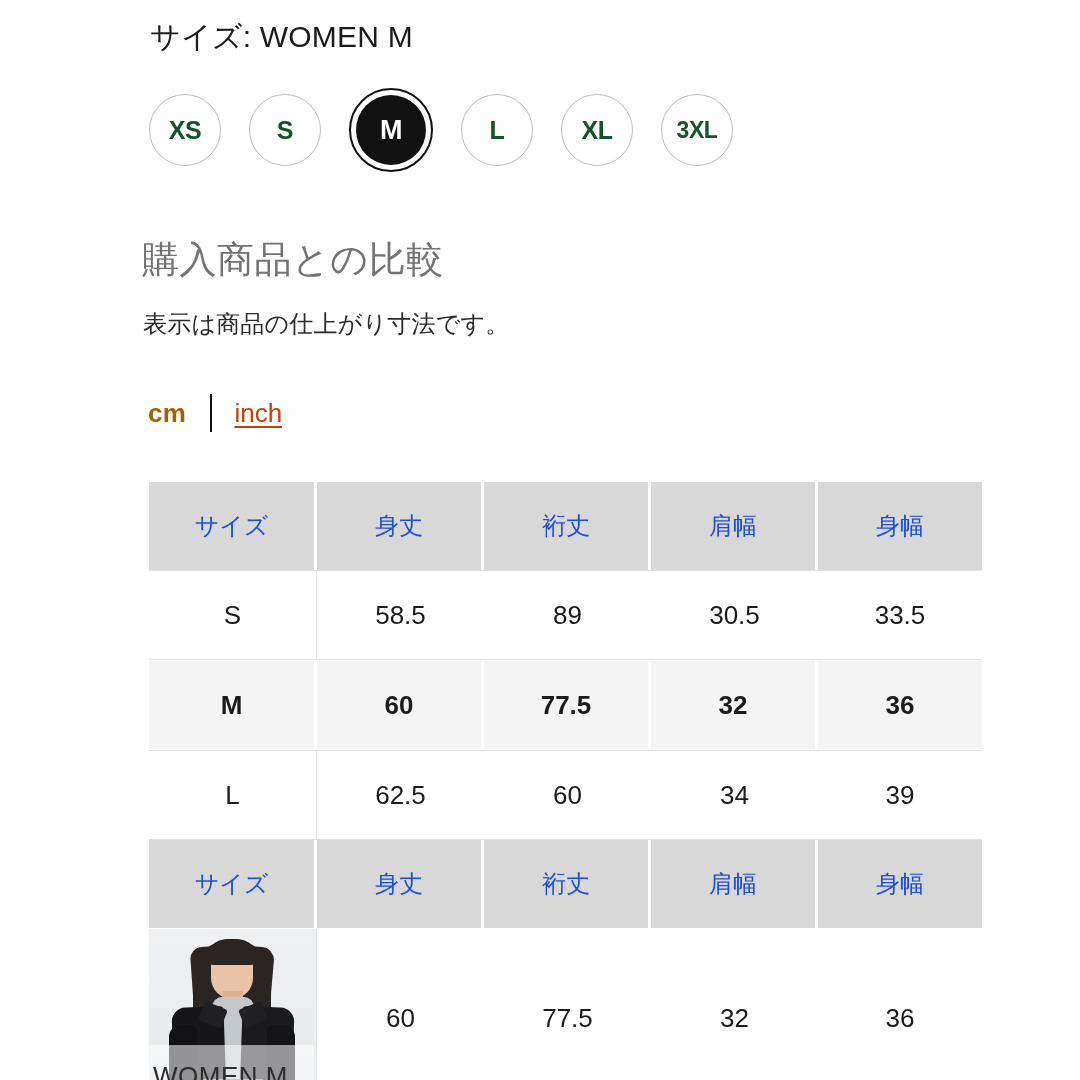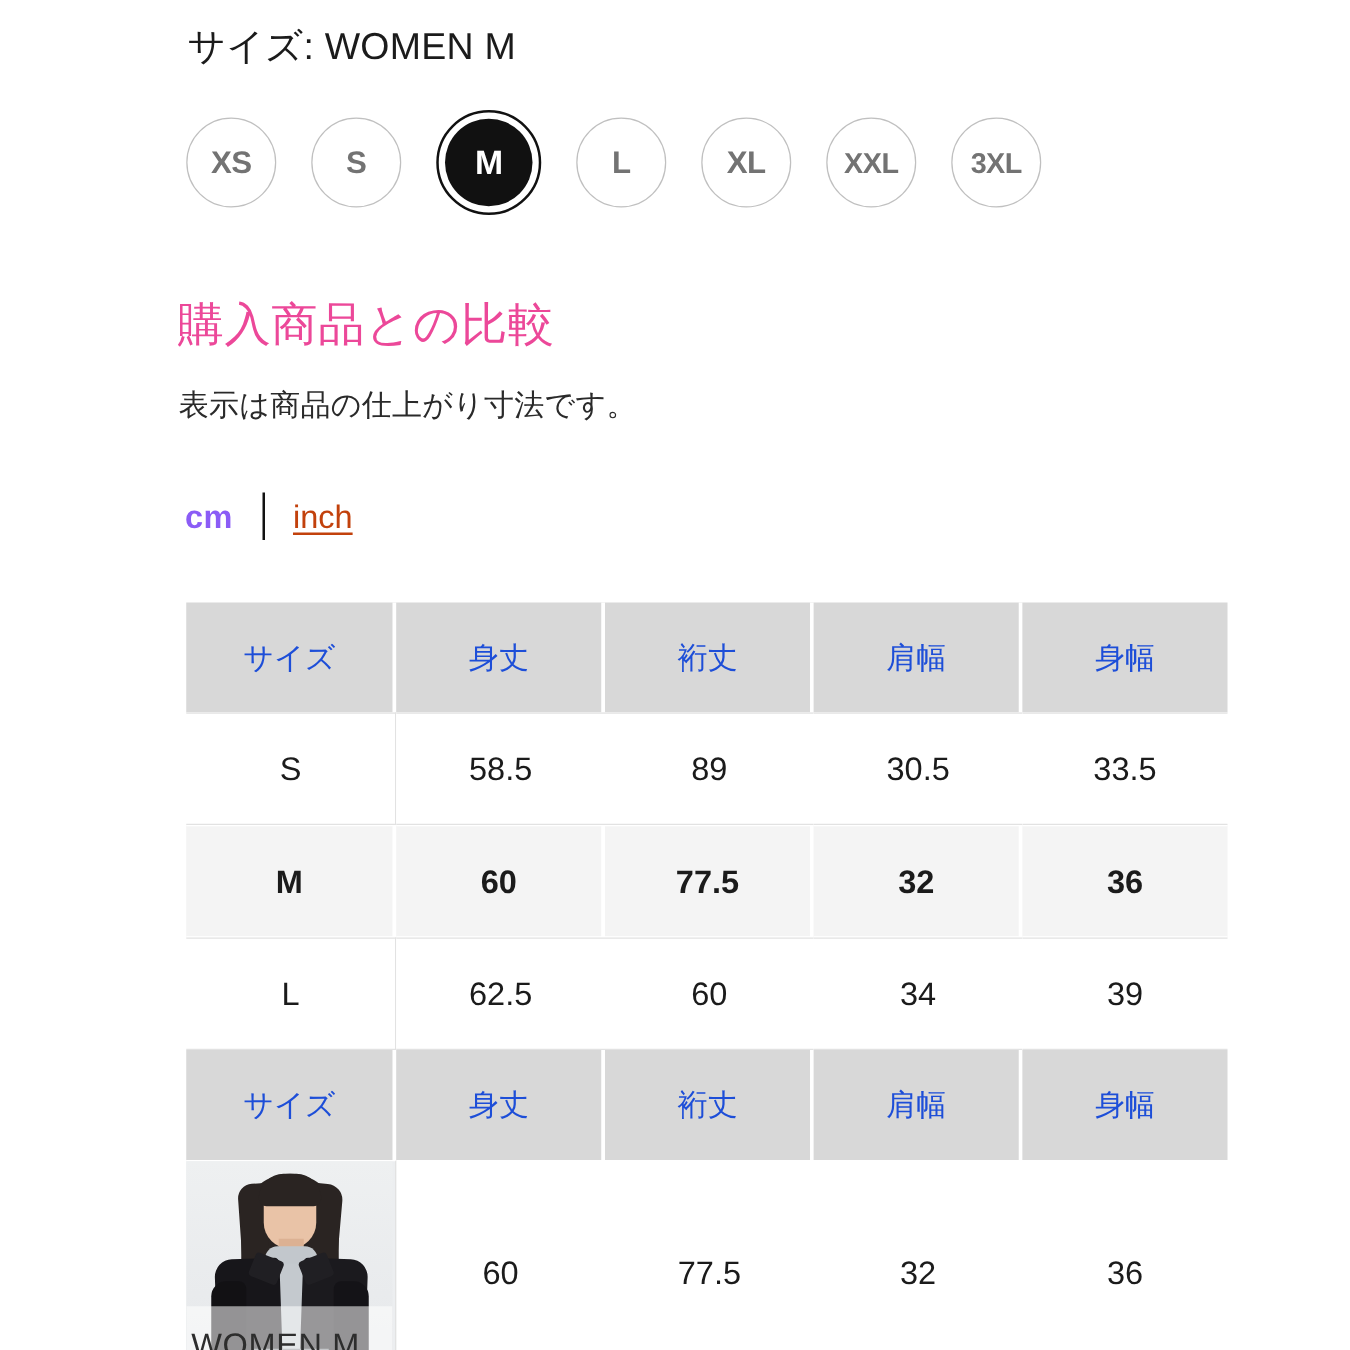--- a/index.html
+++ b/index.html
@@ -53,21 +53,21 @@
     display: flex;
     align-items: center;
     justify-content: center;
     box-sizing: border-box;
     flex: 0 0 auto;
     position: relative;
   }
   .chip .chip-txt {
     font-size: 25px;
     font-weight: 700;
-    color: #737373;
+    color: #14532d;
     letter-spacing: -0.4px;
     line-height: 1;
   }
   .chip.small-txt .chip-txt { font-size: 23px; }
 
   .chip.selected {
     border: 2.5px solid #111111;
     background: #ffffff;
     width: 84px;
     height: 84px;
@@ -87,21 +87,21 @@
     font-size: 27px;
   }
 
   
   .compare-title {
     position: absolute;
     left: 142px;
     top: 235px;
     font-size: 37px;
     font-weight: 400;
-    color: #ec4899;
+    color: #737373;
     letter-spacing: 0.5px;
     white-space: nowrap;
   }
   .compare-sub {
     position: absolute;
     left: 143px;
     top: 308px;
     font-size: 24px;
     font-weight: 400;
     color: #2a2a2a;
@@ -114,21 +114,21 @@
     position: absolute;
     left: 148px;
     top: 392px;
     display: flex;
     align-items: center;
     height: 42px;
   }
   .unit-active {
     font-size: 26px;
     font-weight: 700;
-    color: #8b5cf6;
+    color: #a16207;
     letter-spacing: 0.4px;
   }
   .unit-divider {
     width: 2px;
     height: 38px;
     background: #111111;
     margin: 0 22px 0 24px;
   }
   .unit-link {
     font-size: 26px;
@@ -360,23 +360,20 @@
     <div class="chip selected">
       <span class="inner">
         <span class="chip-txt">M</span>
       </span>
     </div>
     <div class="chip">
       <span class="chip-txt">L</span>
     </div>
     <div class="chip">
       <span class="chip-txt">XL</span>
-    </div>
-    <div class="chip small-txt">
-      <span class="chip-txt">XXL</span>
     </div>
     <div class="chip small-txt">
       <span class="chip-txt">3XL</span>
     </div>
   </div>
 
   <div class="compare-title">購入商品との比較</div>
   <div class="compare-sub">表示は商品の仕上がり寸法です。</div>
 
   <div class="unit-toggle">

